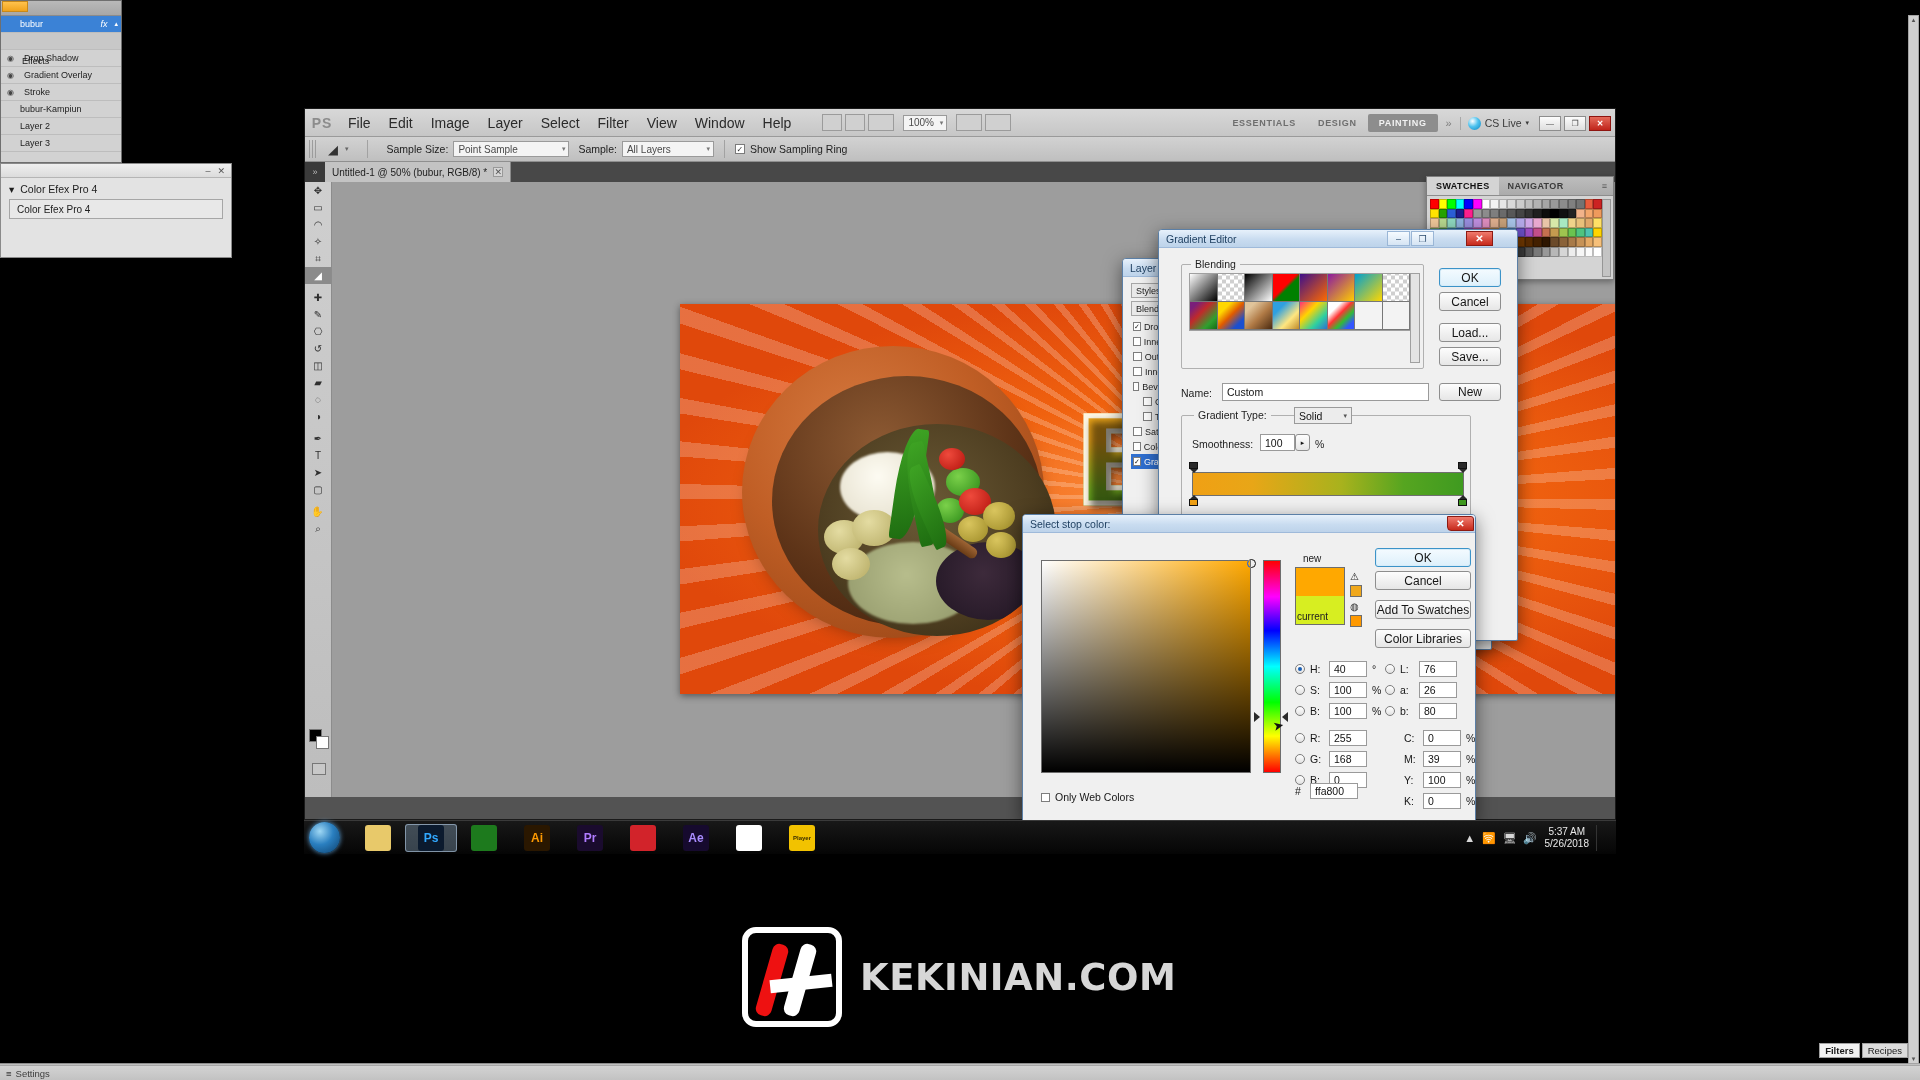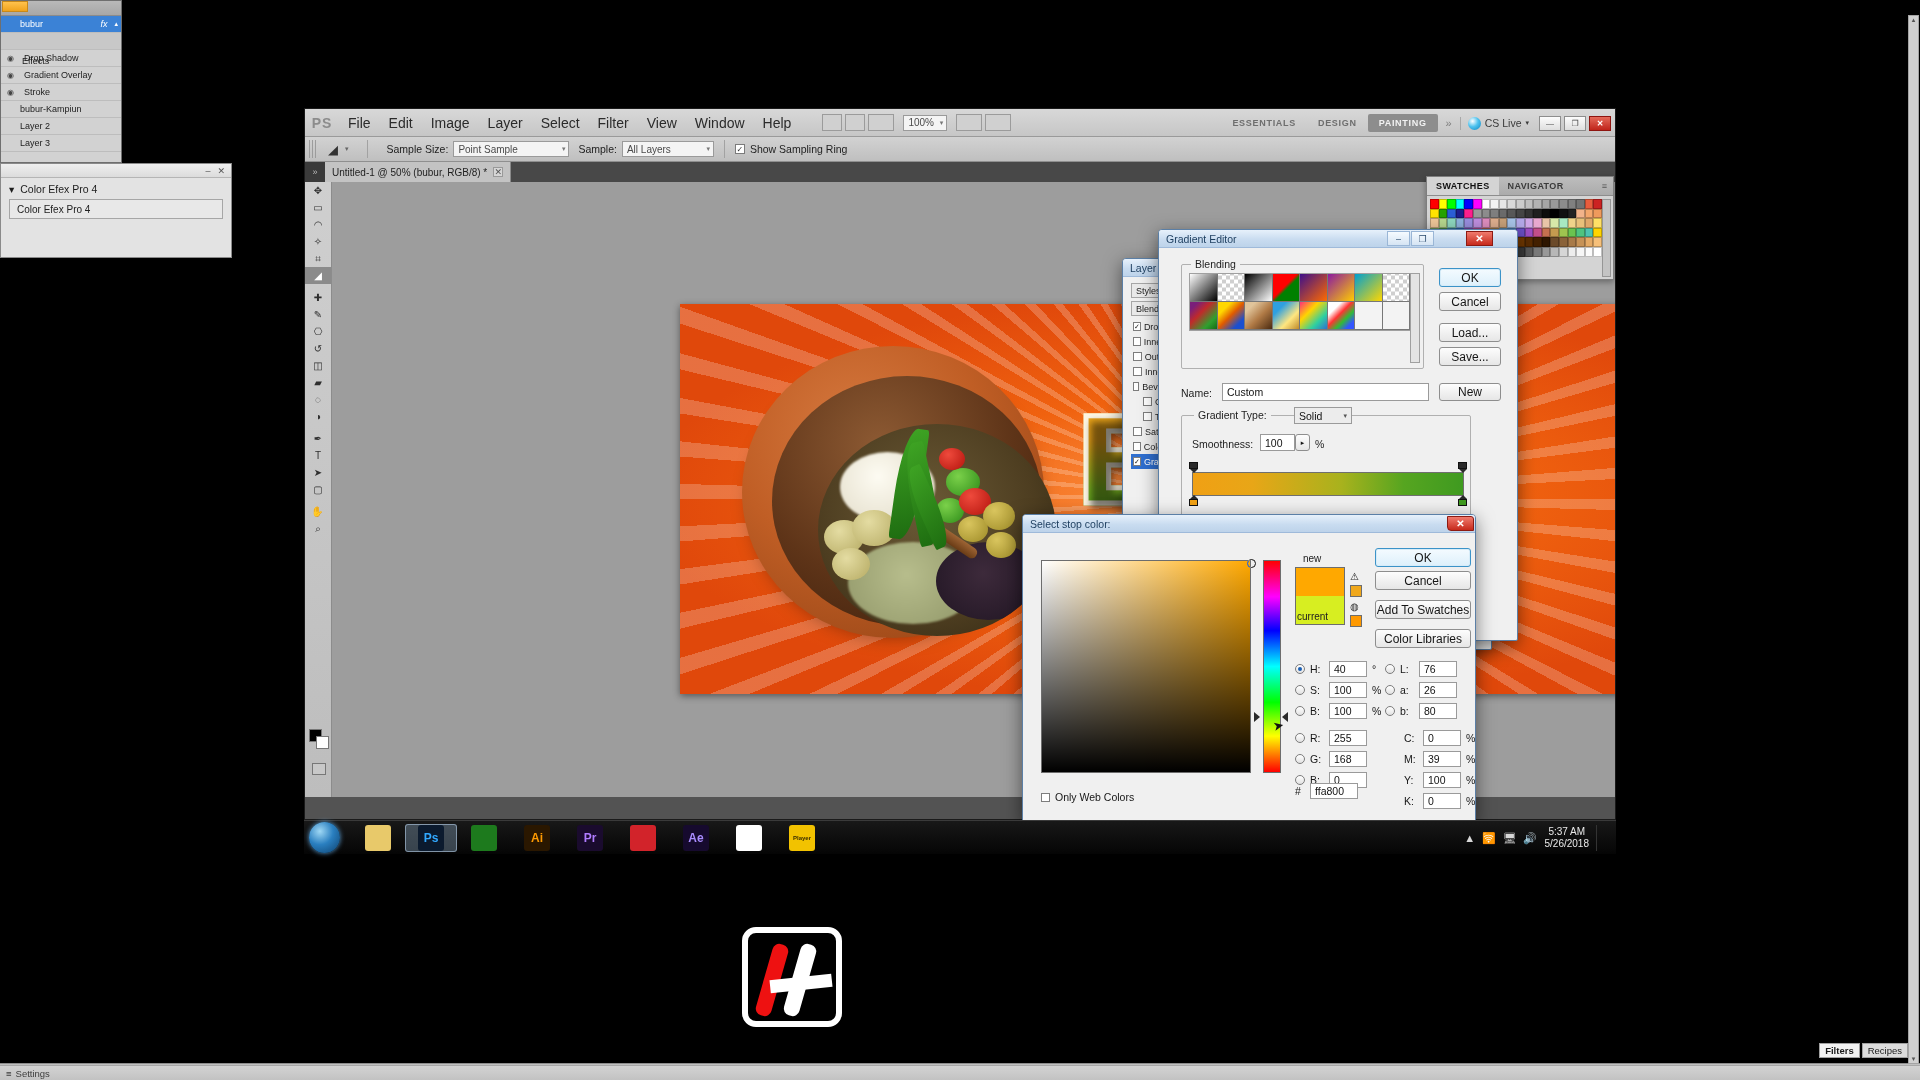--- a/index.html
+++ b/index.html
@@ -974,14 +974,15 @@
   </div>
 </div>
 
 <div id="logo">
   <div id="logo-mark">
     <span class="slash" style="left:16px;top:10px;background:#ee1111;"></span>
     <span class="slash" style="left:44px;top:10px;background:#ffffff;"></span>
     <span style="position:absolute;left:22px;top:44px;width:62px;height:13px;background:#ffffff;transform:rotate(-6deg);"></span>
   </div>
   <div id="logo-text">
+    <div>KEKINIAN.COM</div>
   </div>
 </div>
 
 </body></html>

